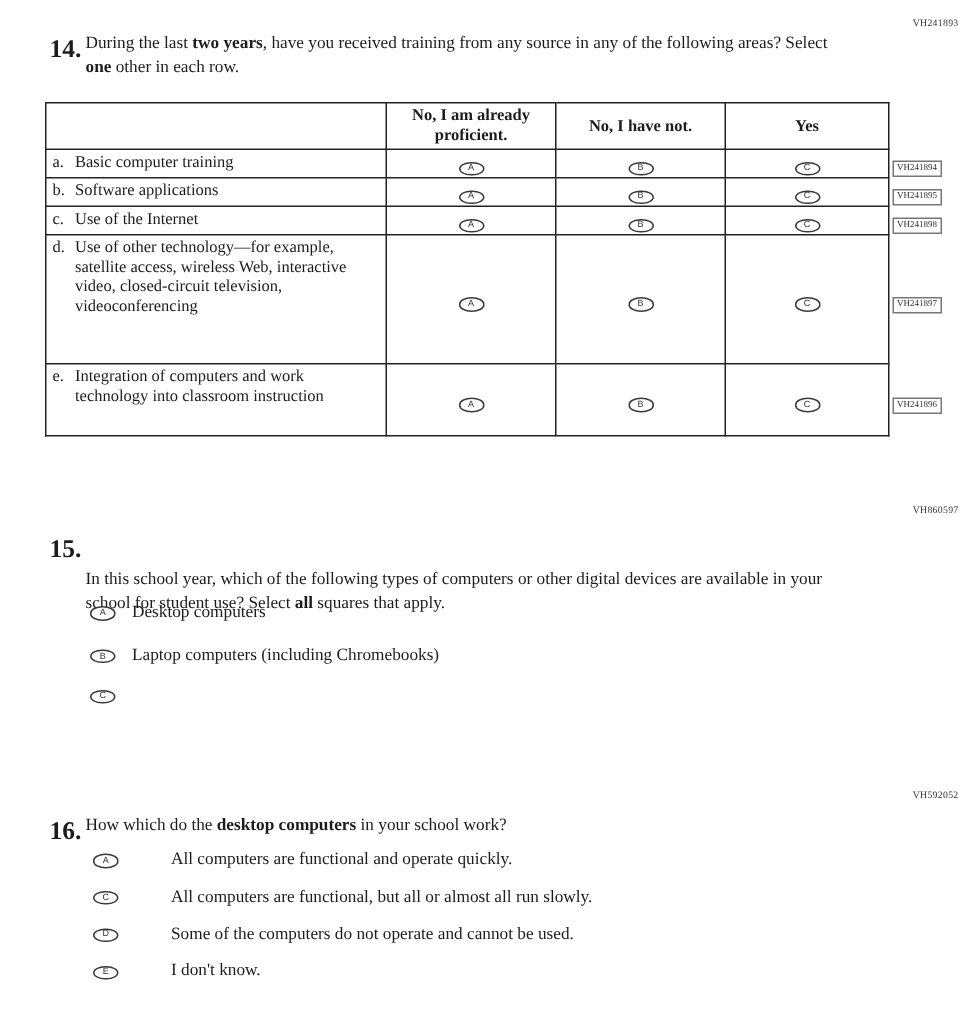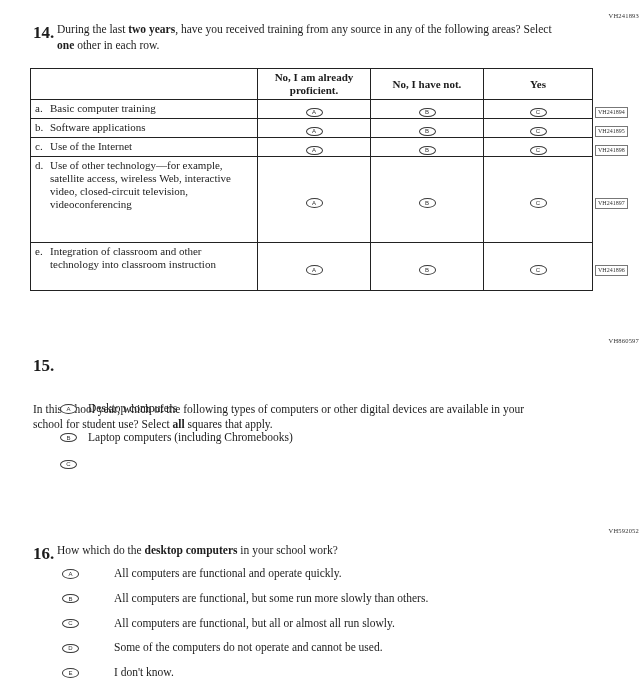--- a/index.html
+++ b/index.html
@@ -26,21 +26,21 @@
   .vhcode.q16 { top: 527px; }
 
   .question { position: absolute; display: flex; }
   .qnum { font-weight: bold; width: 24px; flex: none; font-size: 17px; line-height: 1.35; }
   .qtext { font-size: 11.5px; line-height: 1.35; }
   .qtext b { font-weight: bold; }
 
   .q14-block { top: 22px; left: 33px; }
   .q14-block .qtext { width: 505px; }
 
-  .q15-block { top: 355px; left: 33px; flex-direction: column; }
+  .q15-block { top: 355px; left: 33px; }
   .q15-block .qtext { width: 512px; margin-top: 24px; }
 
   .q16-block { top: 543px; left: 33px; }
   .q16-block .qtext { width: 520px; }
 
   
   .oval {
     display: inline-flex;
     width: 17px;
     height: 9.5px;
@@ -225,21 +225,21 @@
       <td class="opt"><span class="oval">
               <span>C</span>
             </span></td>
       <td class="codecell"><span class="codebox">VH241897</span></td>
     </tr>
 
     <tr class="r-e">
       <td class="lbl">
         <div class="lblwrap">
               <span class="pfx">e.</span>
-              <span class="lbltxt">Integration of classroom and other technology into classroom instruction</span>
+              <span class="lbltxt">Integration of computers and work technology into classroom instruction</span>
             </div>
       </td>
       <td class="opt"><span class="oval">
               <span>A</span>
             </span></td>
       <td class="opt"><span class="oval">
               <span>B</span>
             </span></td>
       <td class="opt"><span class="oval">
               <span>C</span>
@@ -281,26 +281,20 @@
 
   <div class="optlist q16">
     <div class="optrow">
       <span class="oval">
           <span>A</span>
         </span>
       <span class="opttext">All computers are functional and operate quickly.</span>
     </div>
     <div class="optrow">
       <span class="oval">
-          <span>B</span>
-        </span>
-      <span class="opttext">All computers are functional, but some run more slowly than others.</span>
-    </div>
-    <div class="optrow">
-      <span class="oval">
           <span>C</span>
         </span>
       <span class="opttext">All computers are functional, but all or almost all run slowly.</span>
     </div>
     <div class="optrow">
       <span class="oval">
           <span>D</span>
         </span>
       <span class="opttext">Some of the computers do not operate and cannot be used.</span>
     </div>

